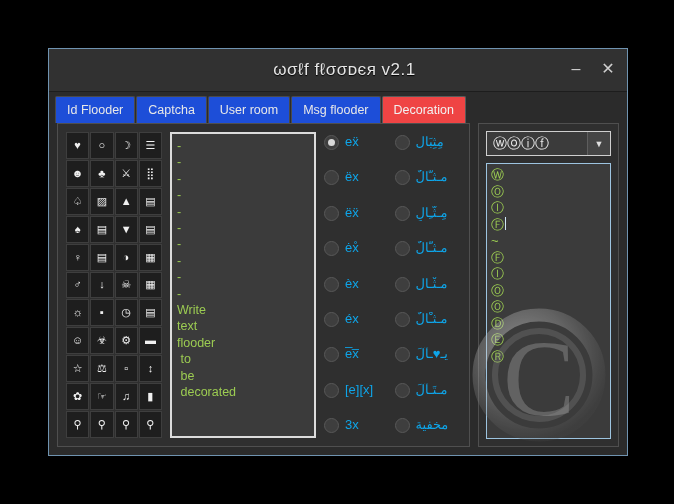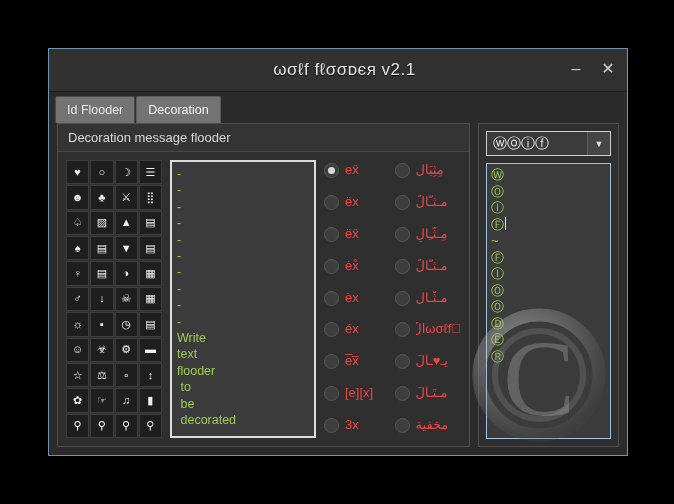--- a/index.html
+++ b/index.html
@@ -75,32 +75,32 @@
     display: flex;
     align-items: flex-end;
     padding: 0 6px;
     background: #2b2b2b;
     gap: 1px;
   }
   .tab {
     height: 27px;
     line-height: 27px;
     padding: 0 11px;
-    background: #737373;
+    background: #1d4ed8;
     color: #e8e8e8;
     font-size: 12.5px;
     border: 1px solid #4a4a4a;
     border-bottom: none;
     box-sizing: border-box;
     cursor: pointer;
     white-space: nowrap;
     border-radius: 2px 2px 0 0;
   }
   .tab.active {
-    background: #737373;
+    background: #ef4444;
     color: #f2f2f2;
     border-color: #5a5a5a;
     margin-top: 47px;
   }
 
   
   #content-area {
     flex: 1 1 auto;
     display: flex;
     padding: 0 8px 8px 8px;
@@ -217,21 +217,21 @@
     content: "";
     position: absolute;
     left: 3px;
     top: 3px;
     width: 7px;
     height: 7px;
     border-radius: 50%;
     background: #d8d8d8;
   }
   .radio-label {
-    color: #ef4444;
+    color: #0ea5e9;
     font-size: 13px;
     white-space: nowrap;
     overflow: hidden;
     line-height: 1.15;
   }
   .radio-label.rtl { direction: rtl; text-align: left; width: 100%; }
   .radio-col.col-right .radio-row { justify-content: flex-start; }
 
   
   #template-group {
@@ -319,27 +319,29 @@
   <div id="title-bar">
     <div id="window-title">ωσℓf fℓσσᴅєя v2.1</div>
     <div id="window-controls">
       <div class="win-btn">–</div>
       <div class="win-btn">✕</div>
     </div>
   </div>
 
   <div id="tab-strip">
       <div class="tab">Id Flooder</div>
+      <div class="tab">Captcha</div>
+      <div class="tab">User room</div>
+      <div class="tab">Msg flooder</div>
       <div class="tab active">Decoration</div>
     </div>
 
   <div id="content-area">
 
     <div class="group-box" id="decoration-group">
-      <div class="group-header">Decoration message flooder</div>
       <div id="decoration-body">
         <div id="symbol-grid">
             <div class="sym-btn">♥</div>
             <div class="sym-btn">○</div>
             <div class="sym-btn">☽</div>
             <div class="sym-btn">☰</div>
             <div class="sym-btn">☻</div>
             <div class="sym-btn">♣</div>
             <div class="sym-btn">⚔</div>
             <div class="sym-btn">⣿</div>
@@ -451,21 +453,21 @@
               <div class="radio-row">
                 <span class="radio-mark"></span>
                 <span class="radio-label rtl">مـثـّالٌ</span>
               </div>
               <div class="radio-row">
                 <span class="radio-mark"></span>
                 <span class="radio-label rtl">مـثْـالٍ</span>
               </div>
               <div class="radio-row">
                 <span class="radio-mark"></span>
-                <span class="radio-label rtl">ωσℓfْالٌ</span>
+                <span class="radio-label rtl">مـثـْالٌ</span>
               </div>
               <div class="radio-row">
                 <span class="radio-mark"></span>
                 <span class="radio-label rtl">يـ♥ـآلَ</span>
               </div>
               <div class="radio-row">
                 <span class="radio-mark"></span>
                 <span class="radio-label rtl">مـتَـآلَ</span>
               </div>
               <div class="radio-row">

